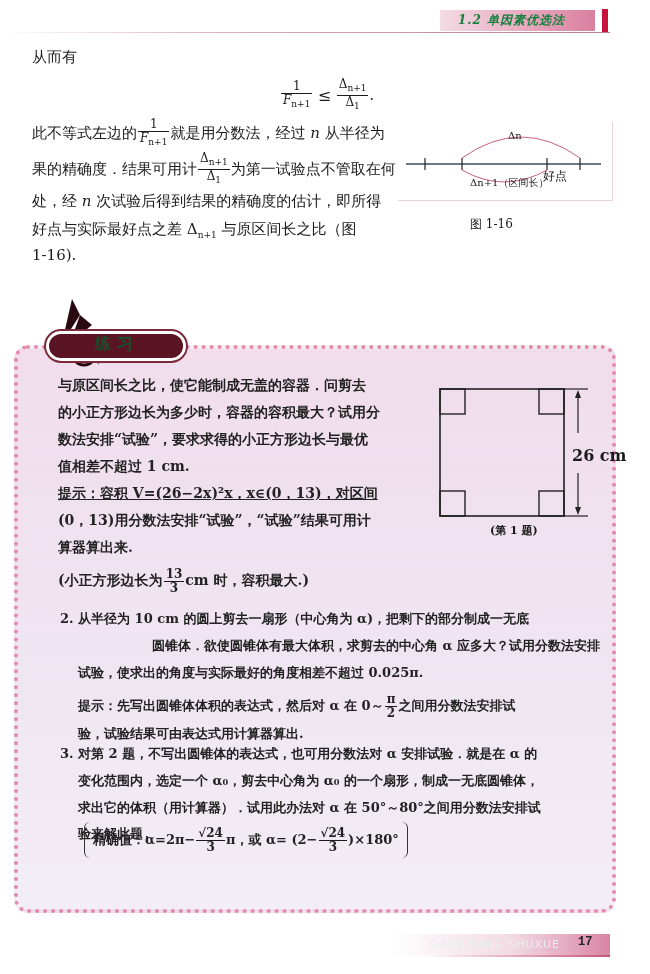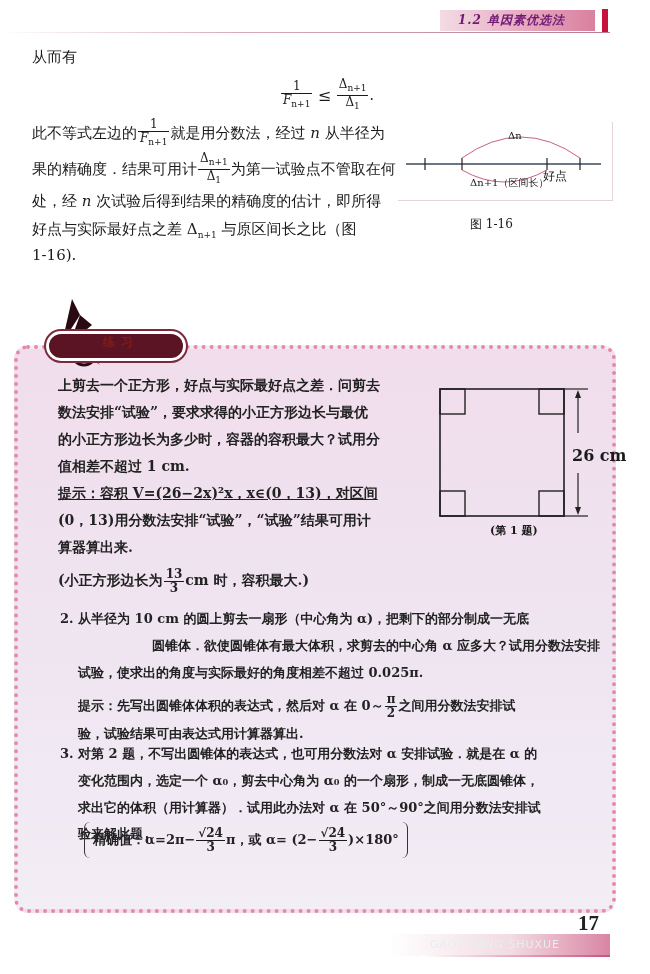--- a/index.html
+++ b/index.html
@@ -10,21 +10,21 @@
     color:#1a1a1a;
   }
   .abs { position:absolute; }
   
   .hdr-band {
     left:440px; top:10px; width:155px; height:21px;
     background:linear-gradient(90deg,#f3dbe4 0%,#e7a9bf 55%,#d9809f 100%);
   }
   .hdr-text {
     left:458px; top:12px; font-size:12px; font-weight:bold; font-style:italic;
-    color:#701a75; letter-spacing:1px;
+    color:#15803d; letter-spacing:1px;
   }
   .hdr-red { left:602px; top:9px; width:6px; height:23px; background:#c8133f; }
   .hdr-line { left:0; top:32px; width:610px; height:1px;
     background:linear-gradient(90deg,#ffffff 0%,#d7a8bb 40%,#b77d96 100%); }
 
   .txt { font-size:15px; line-height:30px; }
   .frac { display:inline-block; vertical-align:middle; text-align:center; font-size:12px; line-height:13px; margin:0 1px; }
   .frac .num { display:block; border-bottom:1px solid #1a1a1a; padding:0 2px; }
   .frac .den { display:block; padding:0 2px; }
   i { font-style:italic; }
@@ -40,34 +40,34 @@
     left:14px; top:345px; width:594px; height:560px;
     background:linear-gradient(180deg,#f1ddec 0%,#efe6f2 60%,#f3edf5 100%);
     border:4px dotted #e48aa9;
     border-radius:14px;
   }
   .badge {
     left:46px; top:331px; width:140px; height:30px;
     background:#5a1424; border-radius:16px;
     box-shadow:inset 0 0 0 3px #ffffff, 0 0 0 2px #7a2a3a;
   }
-  .badge-text { left:95px; top:334px; font-size:12px; font-weight:bold; color:#7f1d1d; letter-spacing:6px;
-    font-family:"DejaVu Sans","Liberation Sans",sans-serif;margin-left:8px; }
+  .badge-text { left:95px; top:334px; font-size:16px; font-weight:bold; color:#14532d; letter-spacing:6px;
+    font-family:"DejaVu Sans","Liberation Sans",sans-serif; }
 
   .ex { font-size:14px; line-height:27px; font-weight:bold; color:#222; }
 
   
   .ftr-band { left:390px; top:934px; width:220px; height:22px;
     background:linear-gradient(90deg,#ffffff 0%,#f2dbe3 55%,#d985a3 100%); }
   .ftr-line { left:420px; top:955px; width:190px; height:2px;
     background:linear-gradient(90deg,#ffffff 0%,#c8557a 100%); }
   .ftr-faint { left:430px; top:938px; font-size:11px; color:#e6eef2; letter-spacing:1px;
     font-family:"DejaVu Sans",sans-serif; }
-  .pageno { left:578px; top:911px; font-size:21px; font-weight:bold; color:#222;
-    font-family:Liberation Serif, serif; }
+  .pageno { left:578px; top:935px; font-size:12px; font-weight:bold; color:#222;
+    font-family:Liberation Mono, monospace; }
 </style>
 </head>
 <body>
 
 <div class="abs hdr-band"></div>
 <div class="abs hdr-text">1.2  单因素优选法</div>
 <div class="abs hdr-red"></div>
 <div class="abs hdr-line"></div>
 
 <div class="abs txt" style="left:32px;top:42px;">从而有</div>
@@ -124,23 +124,23 @@
 <svg class="abs" style="left:40px;top:295px;" width="70" height="80">
   <polygon points="32,4 22,48 40,20" fill="#2a0a12"></polygon>
   <polygon points="40,20 30,48 52,30" fill="#2a0a12"></polygon>
   <polygon points="18,40 60,70 40,48" fill="#2a0a12"></polygon>
   <circle cx="44" cy="58" r="12" fill="#ffffff" stroke="#2a0a12" stroke-width="3"></circle>
 </svg>
 <div class="abs badge"></div>
 <div class="abs badge-text">练习</div>
 
 <div class="abs ex" style="left:40px;top:372px;width:390px;">
-  <div style="padding-left:18px;">上剪去一个正方形，好点与实际最好点之差．问剪去</div>
+  <div style="padding-left:18px;">与原区间长之比，使它能制成无盖的容器．问剪去</div>
+  <div style="padding-left:18px;">的小正方形边长为多少时，容器的容积最大？试用分</div>
   <div style="padding-left:18px;">数法安排“试验”，要求求得的小正方形边长与最优</div>
-  <div style="padding-left:18px;">的小正方形边长为多少时，容器的容积最大？试用分</div>
   <div style="padding-left:18px;">值相差不超过 1 cm.</div>
   <div style="padding-left:18px;text-decoration:underline;">提示：容积 V=(26−2x)²x，x∈(0，13)，对区间</div>
   <div style="padding-left:18px;">(0，13)用分数法安排“试验”，“试验”结果可用计</div>
   <div style="padding-left:18px;">算器算出来.</div>
   <div style="padding-left:18px;margin-top:6px;">
     <span>(小正方形边长为</span><span class="frac"><span class="num">13</span><span class="den">3</span></span><span>cm 时，容积最大.)</span>
   </div>
 </div>
 
 <svg class="abs" style="left:436px;top:385px;" width="160" height="135">
@@ -165,21 +165,21 @@
   <div style="padding-left:18px;">试验，使求出的角度与实际最好的角度相差不超过 0.025π.</div>
   <div style="padding-left:18px;margin-top:6px;">
     <span>提示：先写出圆锥体体积的表达式，然后对 α 在 0～</span><span class="frac"><span class="num">π</span><span class="den">2</span></span><span>之间用分数法安排试</span>
   </div>
   <div style="padding-left:18px;">验，试验结果可由表达式用计算器算出.</div>
 </div>
 
 <div class="abs ex" style="left:60px;top:740px;width:540px;font-size:13px;">
   <div>3. 对第 2 题，不写出圆锥体的表达式，也可用分数法对 α 安排试验．就是在 α 的</div>
   <div style="padding-left:18px;">变化范围内，选定一个 α₀，剪去中心角为 α₀ 的一个扇形，制成一无底圆锥体，</div>
-  <div style="padding-left:18px;">求出它的体积（用计算器）．试用此办法对 α 在 50°～90°之间用分数法安排试</div>
+  <div style="padding-left:18px;">求出它的体积（用计算器）．试用此办法对 α 在 50°～80°之间用分数法安排试</div>
   <div style="padding-left:18px;font-family:Liberation Mono, monospace;">验来解此题.</div>
 </div>
 <div class="abs ex" style="left:84px;top:822px;font-size:13px;border-left:1.5px solid #333;border-right:1.5px solid #333;border-radius:6px;padding:4px 8px;">
   <span>精确值：α=2π−</span><span class="frac"><span class="num">√24</span><span class="den">3</span></span><span>π，或 α= (2−</span><span class="frac"><span class="num">√24</span><span class="den">3</span></span><span>)×180°</span>
 </div>
 
 <div class="abs ftr-band"></div>
 <div class="abs ftr-faint">GAOZHONG SHUXUE</div>
 <div class="abs ftr-line"></div>
 <div class="abs pageno">17</div>

